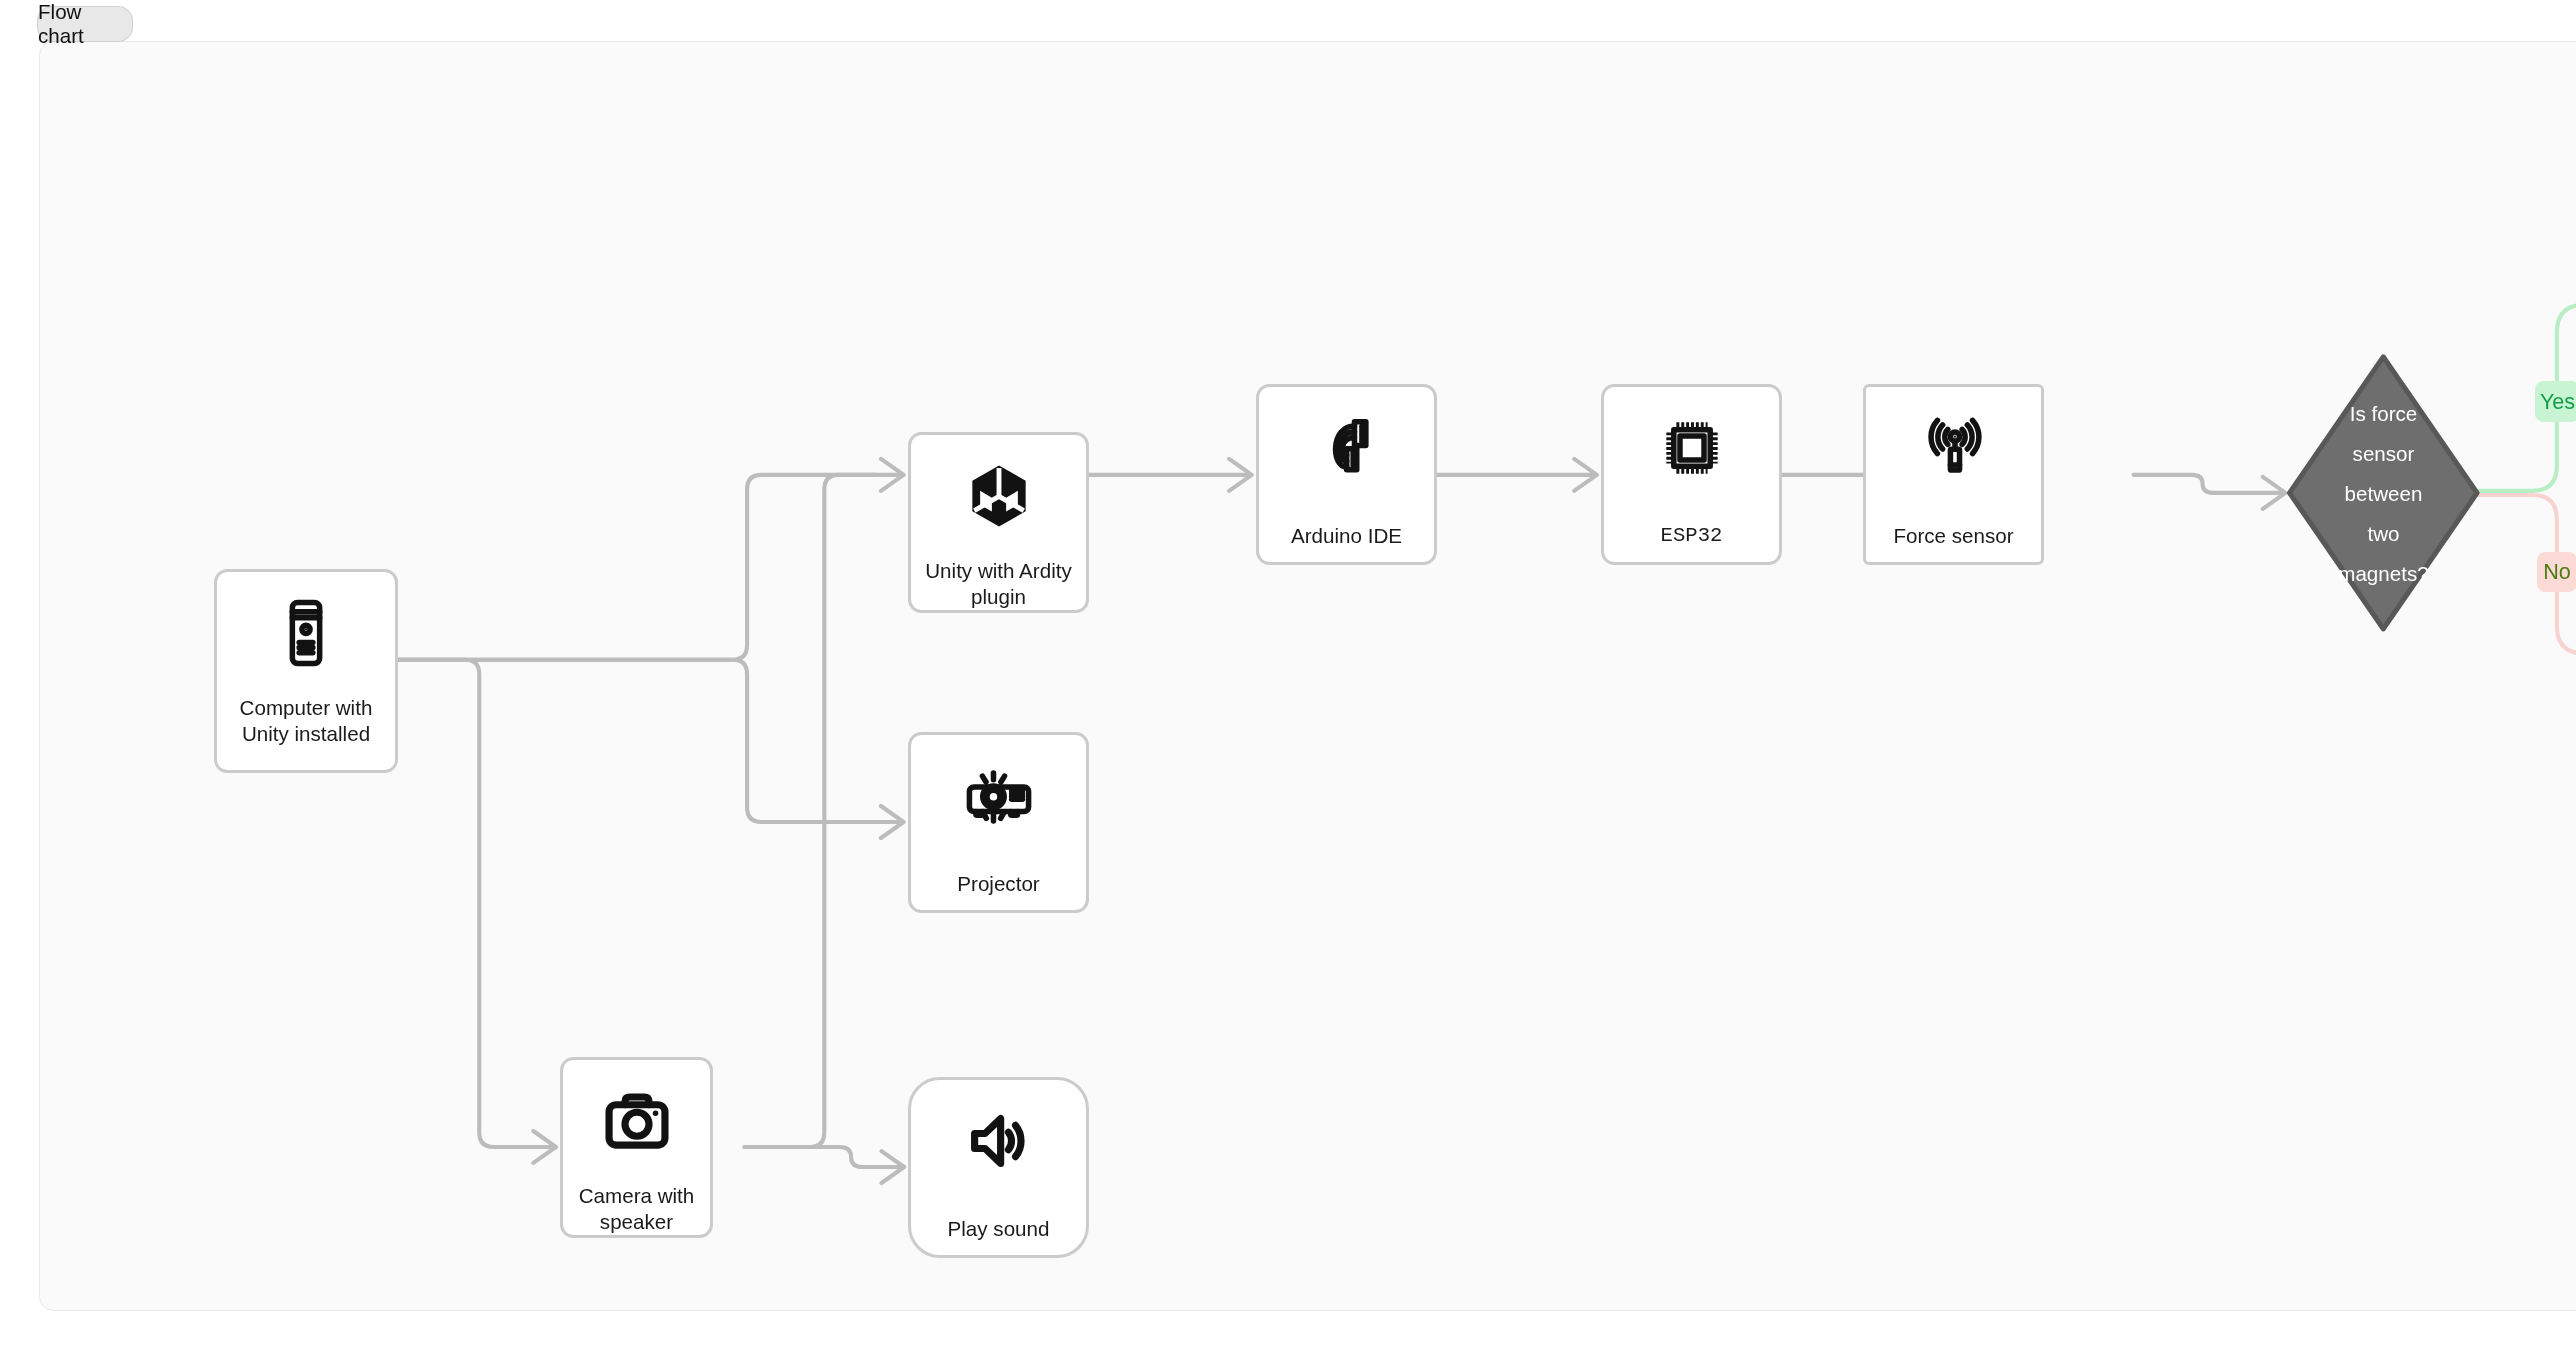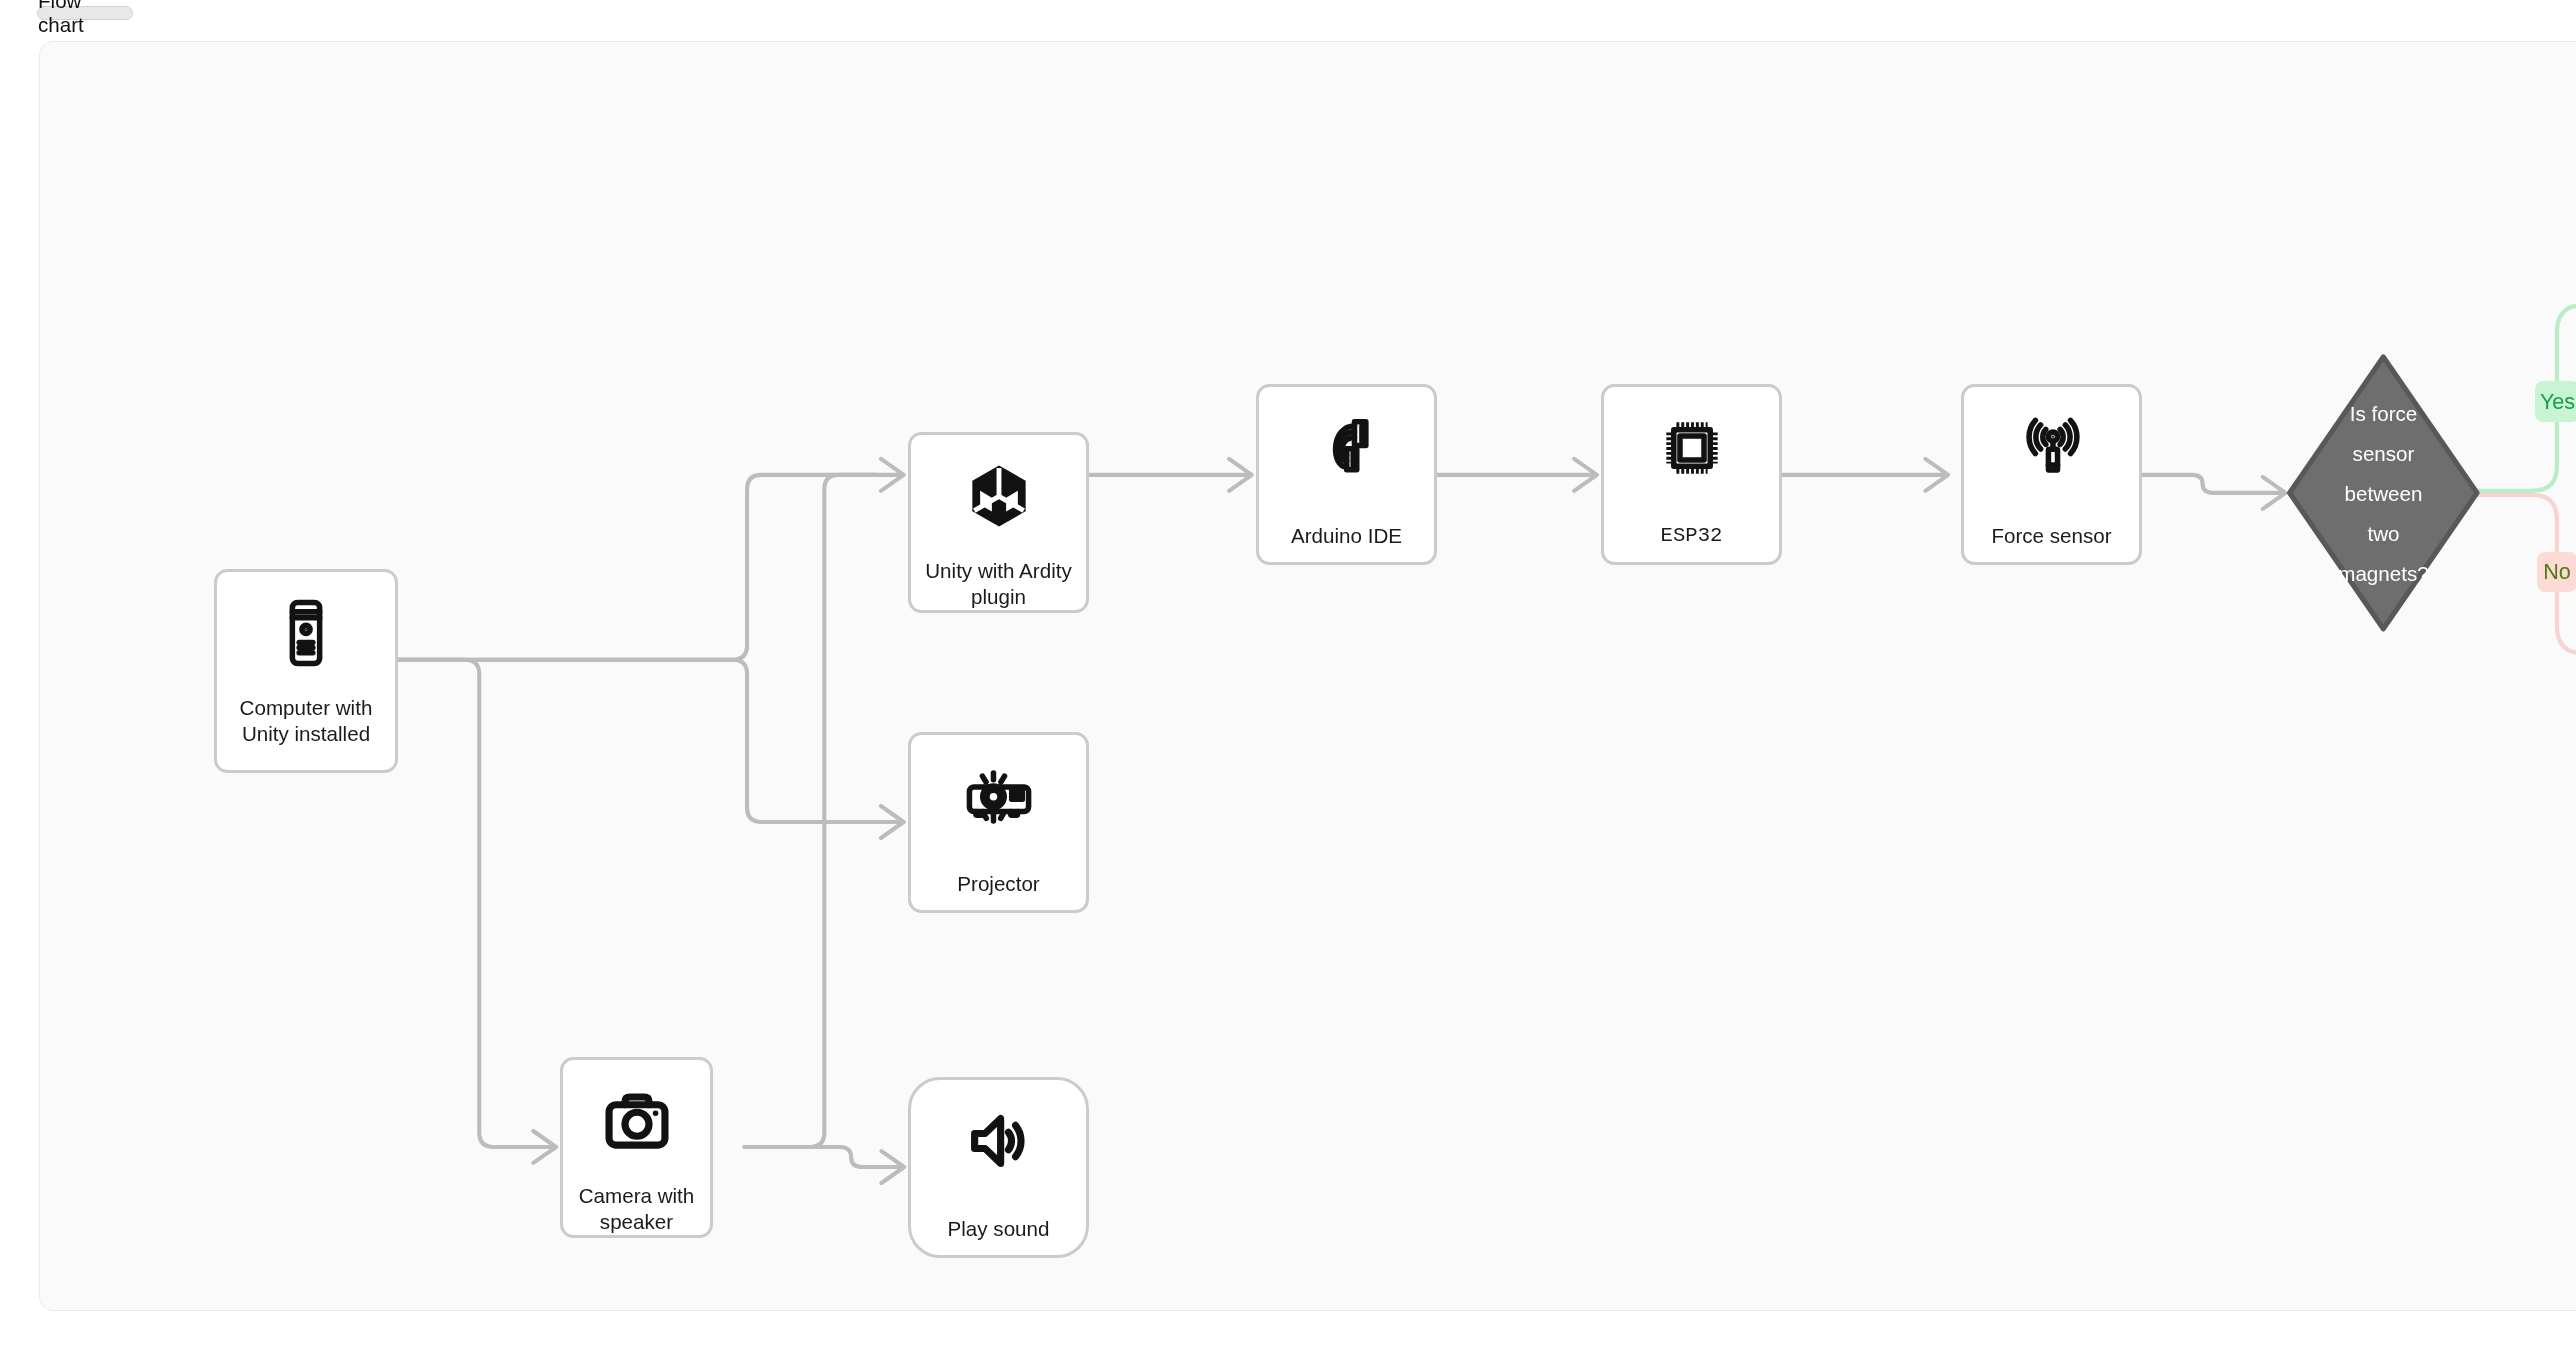--- a/index.html
+++ b/index.html
@@ -6,21 +6,21 @@
   html, body { background: #ffffff; }
   body { font-family: "Liberation Sans", sans-serif; }
   .page { position: relative; width: 2912px; height: 1354px; background: #ffffff; overflow: hidden; }
 
   .canvas-frame {
     position: absolute; left: 39px; top: 41px; width: 2832px; height: 1270px;
     background: #fafafa; border: 1.5px solid #e9e9e9; border-radius: 14.4px;
   }
 
   .flow-pill {
-    position: absolute; left: 37px; top: 6.2px; width: 96px; height: 14px;
+    position: absolute; left: 37px; top: 6.2px; width: 96px; height: 36px;
     background: #e8e8e8; border: 1px solid #d2d2d2; border-radius: 14.4px;
     display: flex; align-items: center; justify-content: center;
     font-size: 20.6px; color: #111111; z-index: 6;
   }
 
   svg.edges { position: absolute; left: 0; top: 0; width: 2912px; height: 1354px; z-index: 1; pointer-events: none; }
   svg.edges path { fill: none; stroke-linecap: round; stroke-linejoin: round; }
   .gray-edge  { stroke: #bcbcbc; stroke-width: 8px; }
   .green-edge { stroke: #b9edc6; stroke-width: 8px; }
   .pink-edge  { stroke: #f9d3cf; stroke-width: 8px; }
@@ -147,21 +147,21 @@
           <line x1="7.2" y1="5.1" x2="16.8" y2="5.1"></line>
           <line x1="7.2" y1="18.9" x2="16.8" y2="18.9"></line>
           <line x1="5.1" y1="7.2" x2="5.1" y2="16.8"></line>
           <line x1="18.9" y1="7.2" x2="18.9" y2="16.8"></line>
         </g>
       </svg>
     </span>
     <div class="label">ESP32</div>
   </div>
 
-  <div class="node" style="left:1961px; top:384px;">
+  <div class="node" style="left:1863px; top:384px;border-radius:6px;">
     <span class="icon">
       <svg viewBox="0 0 24 24">
         <g class="ic" stroke-width="1.6">
           <circle cx="12.3" cy="8.5" r="1.4"></circle>
           <line x1="12.3" y1="9.9" x2="12.3" y2="12.4"></line>
           <rect x="10.9" y="12.4" width="2.8" height="6.4" rx="0.3"></rect>
           <line x1="10.9" y1="17.2" x2="13.7" y2="17.2"></line>
           <path d="M10.1 6.3 A3.3 3.3 0 0 0 10.1 10.9"></path>
           <path d="M8.5 4.9 A5.4 5.4 0 0 0 8.5 12.3"></path>
           <path d="M6.9 3.5 A7.6 7.6 0 0 0 6.9 13.7"></path>

